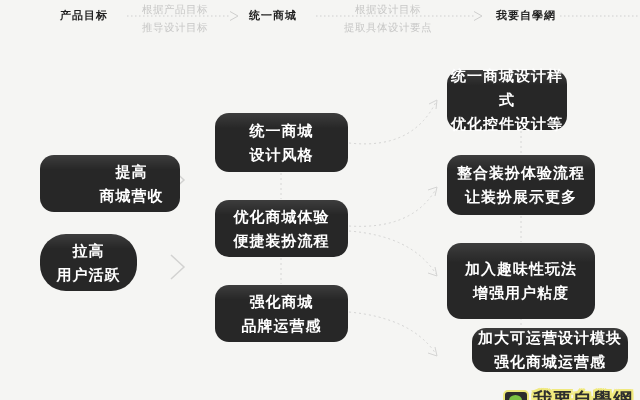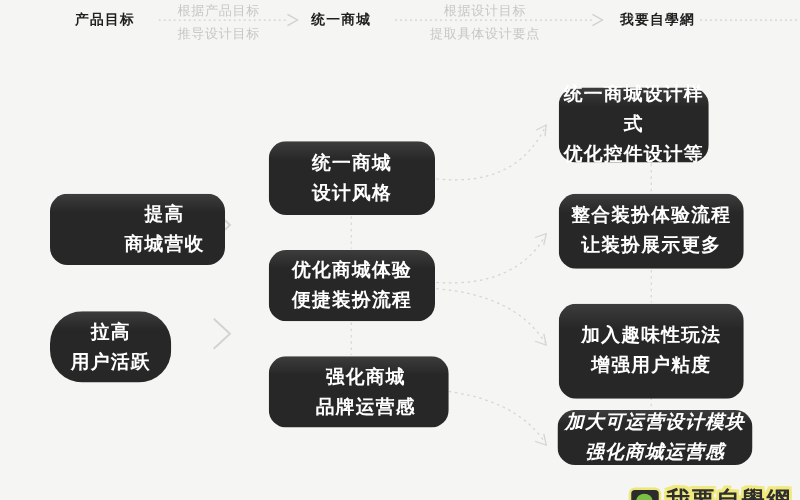--- a/index.html
+++ b/index.html
@@ -103,37 +103,37 @@
     <span class="lbl-top">根据产品目标</span>
     <span class="lbl-bottom">推导设计目标</span>
   </div>
   <div class="arrow-labels" style="left:318px;top:3px;">
     <span class="lbl-top">根据设计目标</span>
     <span class="lbl-bottom">提取具体设计要点</span>
   </div>
 
   <div class="box" style="left:40px;top:155px;width:97px;height:57px;padding-left:43px;">提高
 商城营收</div>
-  <div class="box" style="left:40px;top:249px;width:97px;height:57px;border-radius:26px;">拉高
+  <div class="box" style="left:40px;top:234px;width:97px;height:57px;border-radius:26px;">拉高
 用户活跃</div>
 
   <div class="box" style="left:215px;top:200px;width:133px;height:57px;">优化商城体验
 便捷装扮流程</div>
   <div class="box" style="left:215px;top:113px;width:133px;height:59px;">统一商城
 设计风格</div>
-  <div class="box" style="left:215px;top:285px;width:133px;height:57px;padding-left:11px;">强化商城
+  <div class="box" style="left:215px;top:285px;width:133px;height:57px;">强化商城
 品牌运营感</div>
 
   <div class="box" style="left:447px;top:70px;width:120px;height:60px;">统一商城设计样式
 优化控件设计等</div>
   <div class="box" style="left:447px;top:155px;width:148px;height:60px;">整合装扮体验流程
 让装扮展示更多</div>
   <div class="box" style="left:447px;top:243px;width:148px;height:76px;">加入趣味性玩法
 增强用户粘度</div>
-  <div class="box" style="left:446px;top:328px;width:156px;height:44px;font-style:italic;">加大可运营设计模块
+  <div class="box" style="left:472px;top:328px;width:156px;height:44px;">加大可运营设计模块
 强化商城运营感</div>
 
   <div class="watermark">
     <div class="wm-icon">
       <div class="wm-leaf"></div>
     </div>
     <div class="wm-text">我要自學網</div>
   </div>
 
 </div>

